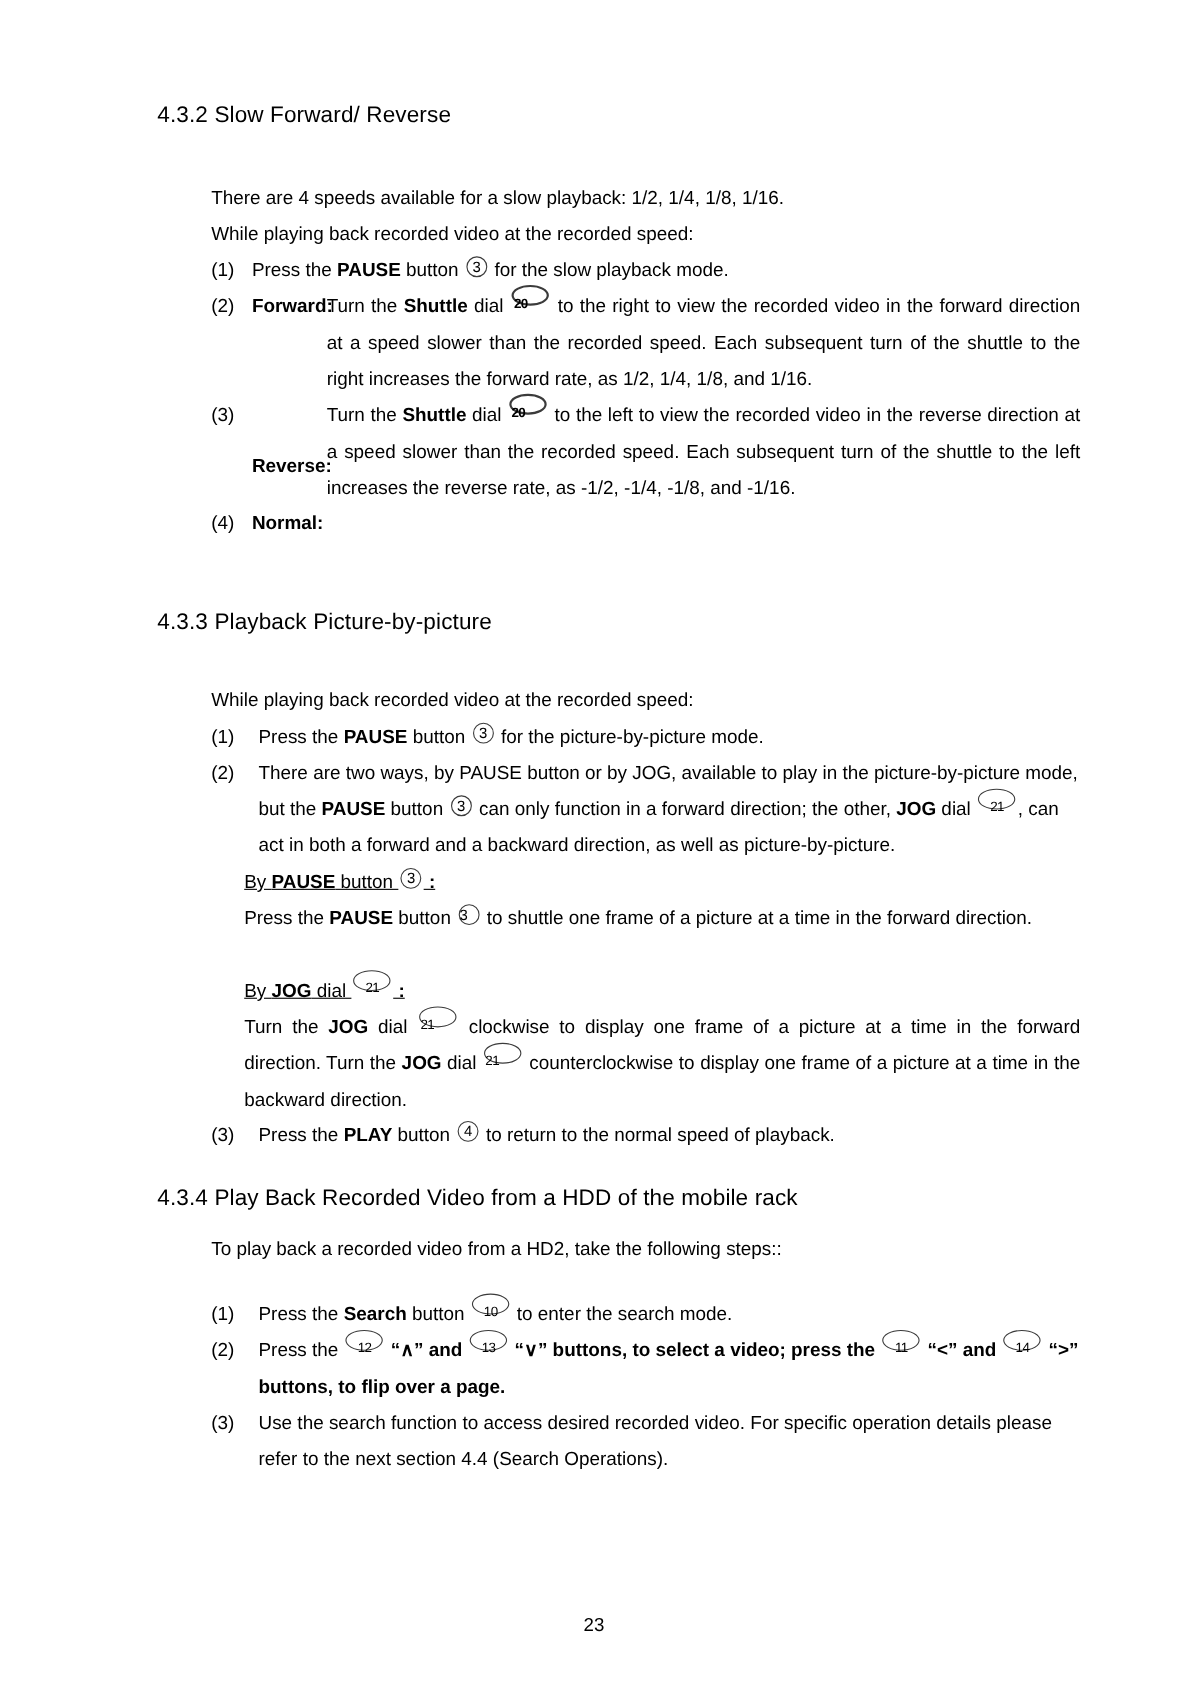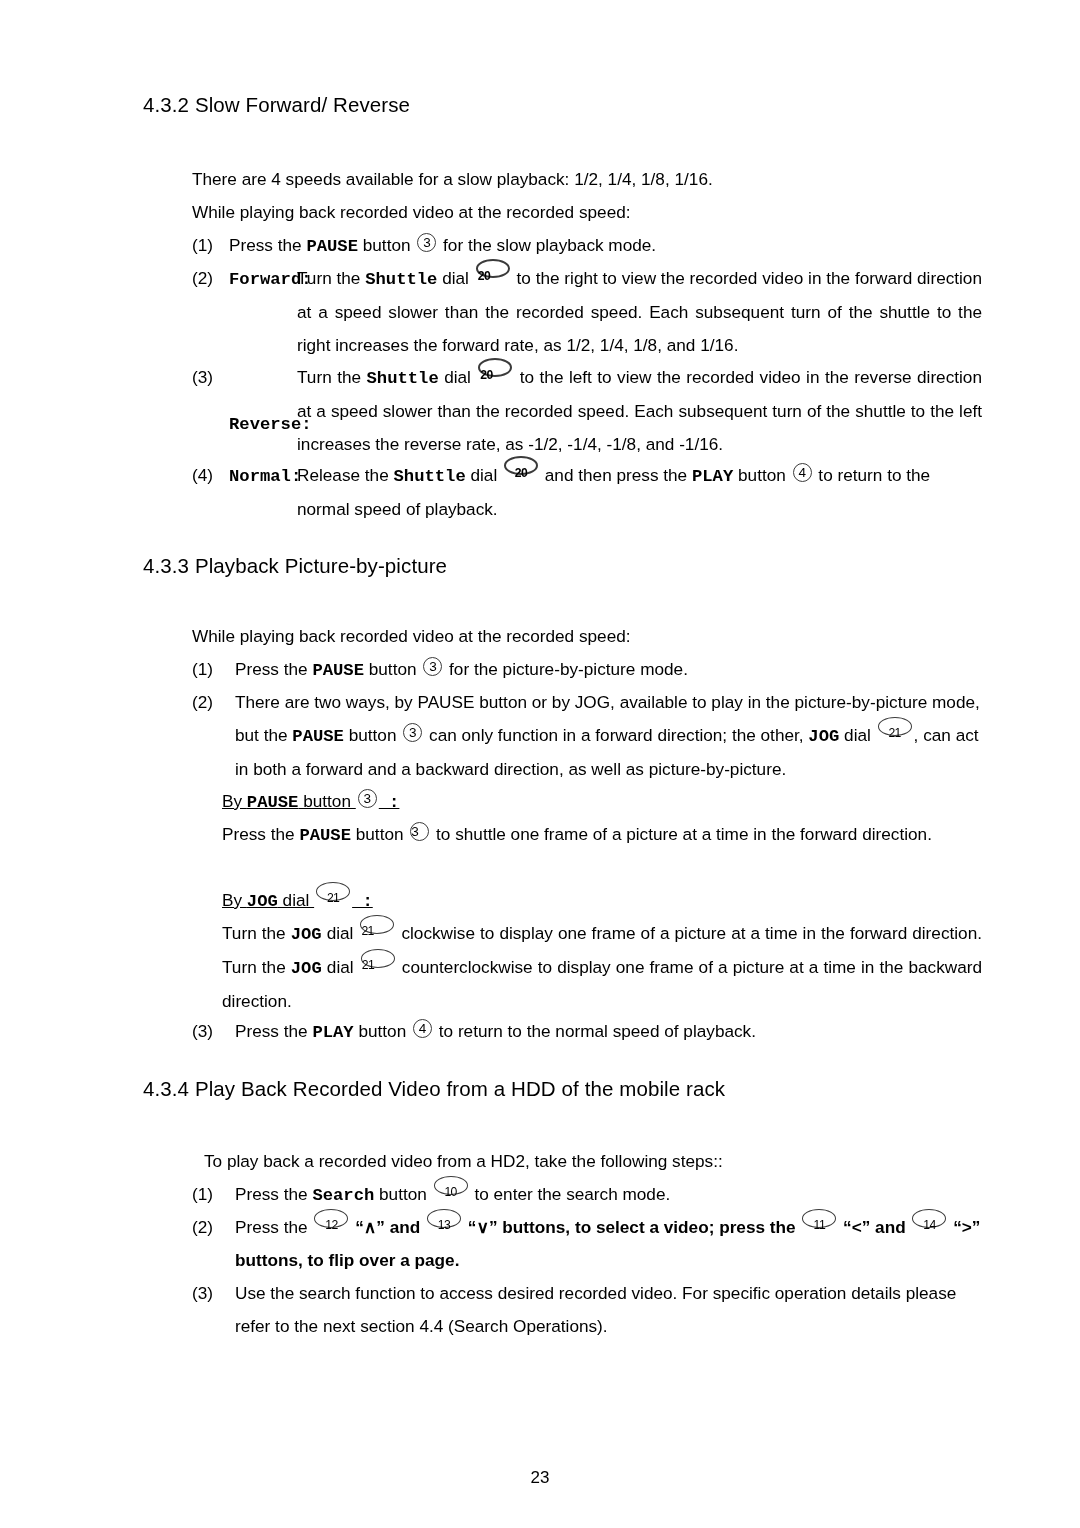--- a/index.html
+++ b/index.html
@@ -68,21 +68,21 @@
     flex: 0 0 auto;
     white-space: pre;
   }
   .itembody {
     flex: 1 1 auto;
   }
   .just { text-align: justify; text-align-last: left; }
   .flat { text-align: left; }
 
   
-  b { font-weight: bold; font-family: Liberation Mono, monospace; }
+  b { font-weight: bold; }
   .ul { text-decoration: underline; }
 
   
   .cnum {
     display: inline-block;
     position: relative;
     top: -4px;
     font-size: 13.5px;
     line-height: 1;
     border: 1.4px solid #3b3b3b;
@@ -145,21 +145,20 @@
 
     <div class="item" style="top:361px; left:192px; width:790px;">
       <span class="marker" style="width:37px;">(3)</span>
       <span class="marker" style="width:68px;margin-top:46px;"><b>Reverse:</b></span>
       <span class="itembody just"><span>Turn the </span><b>Shuttle</b><span> dial </span><span class="cnum wide bold20">20</span><span> to the left to view the recorded video in the reverse direction at a speed slower than the recorded speed. Each subsequent turn of the shuttle to the left increases the reverse rate, as -1/2, -1/4, -1/8, and -1/16.</span></span>
     </div>
 
     <div class="item" style="top:459px; left:192px; width:790px;">
       <span class="marker" style="width:37px;">(4)</span>
       <span class="marker" style="width:68px;"><b>Normal:</b></span>
-      <span class="itembody flat"><span>Release the </span><b>Shuttle</b><span> dial </span><span class="cnum wide bold20">20</span><span> and then press the </span><b>PLAY</b><span> button </span><span class="cnum">4</span><span> to return to the normal speed of playback.</span></span>
     </div>
 
     <h2 class="section-heading h-433">4.3.3 Playback Picture-by-picture</h2>
 
     <div class="para intro" style="top:620px;">While playing back recorded video at the recorded speed:</div>
 
     <div class="item" style="top:653px; left:192px; width:790px;">
       <span class="marker" style="width:43px;">(1)</span>
       <span class="itembody flat"><span>Press the </span><b>PAUSE</b><span> button </span><span class="cnum">3</span><span> for the picture-by-picture mode.</span></span>
     </div>
@@ -181,21 +180,21 @@
 
     <div class="para just" style="top:917px; left:222px; width:760px;"><span>Turn the </span><b>JOG</b><span> dial </span><span class="cnum wide">21</span><span> clockwise to display one frame of a picture at a time in the forward direction. Turn the </span><b>JOG</b><span> dial </span><span class="cnum wide">21</span><span> counterclockwise to display one frame of a picture at a time in the backward direction.</span></div>
 
     <div class="item" style="top:1015px; left:192px; width:790px;">
       <span class="marker" style="width:43px;">(3)</span>
       <span class="itembody flat"><span>Press the </span><b>PLAY</b><span> button </span><span class="cnum">4</span><span> to return to the normal speed of playback.</span></span>
     </div>
 
     <h2 class="section-heading h-434">4.3.4 Play Back Recorded Video from a HDD of the mobile rack</h2>
 
-    <div class="para intro" style="top:1145px;margin-left:12px;">To play back a recorded video from a HD2, take the following steps::</div>
+    <div class="para intro" style="top:1119px;">To play back a recorded video from a HD2, take the following steps::</div>
 
     <div class="item" style="top:1178px; left:192px; width:810px;">
       <span class="marker" style="width:43px;">(1)</span>
       <span class="itembody flat"><span>Press the </span><b>Search</b><span> button </span><span class="cnum wide">10</span><span> to enter the search mode.</span></span>
     </div>
 
     <div class="item" style="top:1211px; left:192px; width:812px;">
       <span class="marker" style="width:43px;">(2)</span>
       <span class="itembody flat"><span>Press the </span><span class="cnum wide">12</span><span class="arrowglyph"> “∧” and </span><span class="cnum wide">13</span><span class="arrowglyph"> “∨” buttons, to select a video; press the </span><span class="cnum wide">11</span><span class="arrowglyph"> “&lt;” and </span><span class="cnum wide">14</span><span class="arrowglyph"> “&gt;” buttons, to flip over a page.</span></span>
     </div>

